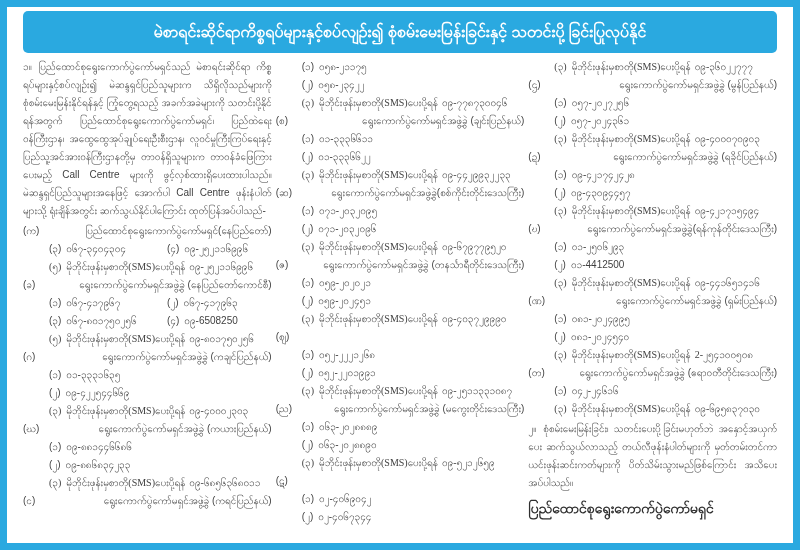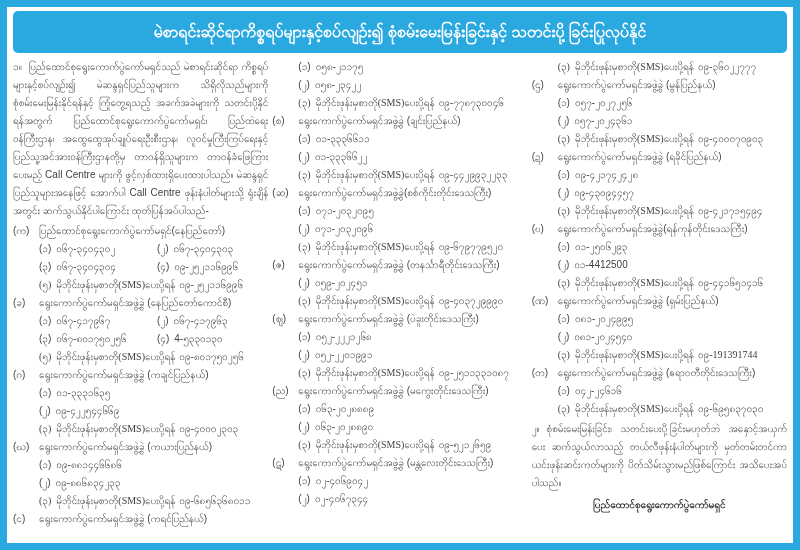--- a/index.html
+++ b/index.html
@@ -1,83 +1,79 @@
 <!DOCTYPE html>
 <html><head>
 <meta charset="utf-8">
 <style>
   html,body{margin:0;padding:0;background:#e8e8e8;}
   .page{
     width:800px;height:550px;box-sizing:border-box;margin:0 auto;
-    background:#ffffff;border:7px solid #2aa9e0;padding:4px 6px;
+    background:#ffffff;border:7px solid #2aa9e0;padding:4px 16px;
     overflow:hidden;
     font-family:"Liberation Sans","DejaVu Sans",sans-serif;
     color:#3f3f3f;
   }
   .banner{
     background:#2aa9e0;border-radius:5px;height:42px;
     display:flex;align-items:center;justify-content:center;
     overflow:hidden;margin-bottom:5px;
   }
   .banner-text{
     color:#ffffff;font-weight:bold;font-size:16px;line-height:1.2;
     text-align:center;white-space:nowrap;
   }
   .cols{display:flex;gap:4px;height:482px;overflow:hidden;}
   .col{flex:1;min-width:0;overflow:hidden;font-size:10px;line-height:1.8;}
   .para{text-align:justify;margin-bottom:2px;}
   .para .pmark{margin-right:7px;}
   .para.closing{margin-top:2px;}
   .sec{display:flex;align-items:baseline;}
   .sec-label{width:26px;flex-shrink:0;}
-  .sec-title{flex:1;white-space:nowrap;overflow:hidden;}
+  .sec-title{flex:1;white-space:nowrap;overflow:hidden;text-align:right;}
   .entry-row{padding-left:26px;display:flex;white-space:nowrap;overflow:hidden;}
   .entry{white-space:nowrap;}
   .entry.pair-first{width:118px;flex-shrink:0;}
   .elabel{margin-right:5px;}
   .sms-line{padding-left:26px;white-space:nowrap;overflow:hidden;font-size:10px;font-family:Liberation Serif, serif;}
   .sms-line .sms-prefix{margin-right:4px;}
   .signature{
-    text-align:center;font-weight:bold;font-size:10px;color:#2f2f2f;margin-top:4px;
+    text-align:left;font-weight:bold;font-size:14px;color:#2f2f2f;margin-top:4px;
   }
 </style>
 </head>
 <body>
 
 <div class="page" style="border-color: rgb(42, 169, 224); color: rgb(63, 63, 63);">
   <div class="banner" style="background: rgb(42, 169, 224);">
     <div class="banner-text">မဲစာရင်းဆိုင်ရာကိစ္စရပ်များနှင့်စပ်လျဉ်း၍ စုံစမ်းမေးမြန်းခြင်းနှင့် သတင်းပို့ခြင်းပြုလုပ်နိုင်</div>
   </div>
   <div class="cols">
     <div class="col">
         <div class="para"><span class="pmark">၁။</span><span class="ptext">ပြည်ထောင်စုရွေးကောက်ပွဲကော်မရှင်သည် မဲစာရင်းဆိုင်ရာ ကိစ္စရပ်များနှင့်စပ်လျဉ်း၍ မဲဆန္ဒရှင်ပြည်သူများက သိရှိလိုသည်များကို စုံစမ်းမေးမြန်းနိုင်ရန်နှင့် ကြုံတွေ့ရသည့် အခက်အခဲများကို သတင်းပို့နိုင်ရန်အတွက် ပြည်ထောင်စုရွေးကောက်ပွဲကော်မရှင်၊ ပြည်ထဲရေးဝန်ကြီးဌာန၊ အထွေထွေအုပ်ချုပ်ရေးဦးစီးဌာန၊ လူဝင်မှုကြီးကြပ်ရေးနှင့် ပြည်သူ့အင်အားဝန်ကြီးဌာနတို့မှ တာဝန်ရှိသူများက တာဝန်ခံဖြေကြားပေးမည့် Call Centre များကို ဖွင့်လှစ်ထားရှိပေးထားပါသည်။ မဲဆန္ဒရှင်ပြည်သူများအနေဖြင့် အောက်ပါ Call Centre ဖုန်းနံပါတ်များသို့ ရုံးချိန်အတွင်း ဆက်သွယ်နိုင်ပါကြောင်း ထုတ်ပြန်အပ်ပါသည်-</span></div>
         <div class="sec">
           <span class="sec-label">(က)</span>
           <span class="sec-title">ပြည်ထောင်စုရွေးကောက်ပွဲကော်မရှင်(နေပြည်တော်)</span>
         </div>
         <div class="entry-row">
-          <span class="entry pair-first"><span class="elabel">(၁)</span><span class="enum">၀၆၇-၃၄၀၄၃၀၂</span></span>
-          <span class="entry"><span class="elabel">(၂)</span><span class="enum">၀၆၇-၃၄၀၄၃၀၃</span></span>
-        </div>
-        <div class="entry-row">
           <span class="entry pair-first"><span class="elabel">(၃)</span><span class="enum">၀၆၇-၃၄၀၄၃၀၄</span></span>
           <span class="entry"><span class="elabel">(၄)</span><span class="enum">၀၉-၂၅၂၁၁၆၉၉၆</span></span>
         </div>
         <div class="sms-line"><span class="elabel">(၅)</span><span class="sms-prefix">မိုဘိုင်းဖုန်းမှစာတို(SMS)ပေးပို့ရန်</span><span class="enum">၀၉-၂၅၂၁၁၆၉၉၆</span></div>
         <div class="sec">
           <span class="sec-label">(ခ)</span>
           <span class="sec-title">ရွေးကောက်ပွဲကော်မရှင်အဖွဲ့ခွဲ (နေပြည်တော်ကောင်စီ)</span>
         </div>
         <div class="entry-row">
           <span class="entry pair-first"><span class="elabel">(၁)</span><span class="enum">၀၆၇-၄၁၇၉၆၇</span></span>
           <span class="entry"><span class="elabel">(၂)</span><span class="enum">၀၆၇-၄၁၇၉၆၃</span></span>
         </div>
         <div class="entry-row">
           <span class="entry pair-first"><span class="elabel">(၃)</span><span class="enum">၀၆၇-၈၀၁၇၅၀၂၅၆</span></span>
-          <span class="entry"><span class="elabel">(၄)</span><span class="enum">4-၅၃၃၀၁၃၀</span></span>
+          <span class="entry"><span class="elabel">(၄)</span><span class="enum">၀၉-6508250</span></span>
         </div>
         <div class="sms-line"><span class="elabel">(၅)</span><span class="sms-prefix">မိုဘိုင်းဖုန်းမှစာတို(SMS)ပေးပို့ရန်</span><span class="enum">၀၉-၈၀၁၇၅၀၂၅၆</span></div>
         <div class="sec">
           <span class="sec-label">(ဂ)</span>
           <span class="sec-title">ရွေးကောက်ပွဲကော်မရှင်အဖွဲ့ခွဲ (ကချင်ပြည်နယ်)</span>
         </div>
         <div class="entry-row">
           <span class="entry"><span class="elabel">(၁)</span><span class="enum">၀၁-၃၃၃၁၆၃၅</span></span>
         </div>
         <div class="entry-row">
@@ -128,26 +124,28 @@
         </div>
         <div class="entry-row">
           <span class="entry"><span class="elabel">(၂)</span><span class="enum">၀၇၁-၂၀၃၂၀၉၆</span></span>
         </div>
         <div class="sms-line"><span class="elabel">(၃)</span><span class="sms-prefix">မိုဘိုင်းဖုန်းမှစာတို(SMS)ပေးပို့ရန်</span><span class="enum">၀၉-၆၇၉၇၇၉၅၂၀</span></div>
         <div class="sec">
           <span class="sec-label">(ဇ)</span>
           <span class="sec-title">ရွေးကောက်ပွဲကော်မရှင်အဖွဲ့ခွဲ (တနင်္သာရီတိုင်းဒေသကြီး)</span>
         </div>
         <div class="entry-row">
+          <span class="entry"><span class="elabel">(၁)</span><span class="enum">၀၅၉-၂၀၂၀၂၁</span></span>
+        </div>
+        <div class="entry-row">
           <span class="entry"><span class="elabel">(၂)</span><span class="enum">၀၅၉-၂၀၂၄၅၁</span></span>
         </div>
         <div class="sms-line"><span class="elabel">(၃)</span><span class="sms-prefix">မိုဘိုင်းဖုန်းမှစာတို(SMS)ပေးပို့ရန်</span><span class="enum">၀၉-၄၀၃၇၂၉၉၉၀</span></div>
         <div class="sec">
           <span class="sec-label">(ဈ)</span>
-          <span class="sec-title">ရွေးကောက်ပွဲကော်မရှင်အဖွဲ့ခွဲ (ပဲခူးတိုင်းဒေသကြီး)</span>
         </div>
         <div class="entry-row">
           <span class="entry"><span class="elabel">(၁)</span><span class="enum">၀၅၂-၂၂၂၁၂၆၈</span></span>
         </div>
         <div class="entry-row">
           <span class="entry"><span class="elabel">(၂)</span><span class="enum">၀၅၂-၂၂၀၁၉၉၁</span></span>
         </div>
         <div class="sms-line"><span class="elabel">(၃)</span><span class="sms-prefix">မိုဘိုင်းဖုန်းမှစာတို(SMS)ပေးပို့ရန်</span><span class="enum">၀၉-၂၅၁၁၃၃၁၀၈၇</span></div>
         <div class="sec">
           <span class="sec-label">(ည)</span>
@@ -155,21 +153,20 @@
         </div>
         <div class="entry-row">
           <span class="entry"><span class="elabel">(၁)</span><span class="enum">၀၆၃-၂၀၂၈၈၈၉</span></span>
         </div>
         <div class="entry-row">
           <span class="entry"><span class="elabel">(၂)</span><span class="enum">၀၆၃-၂၀၂၈၈၉၀</span></span>
         </div>
         <div class="sms-line"><span class="elabel">(၃)</span><span class="sms-prefix">မိုဘိုင်းဖုန်းမှစာတို(SMS)ပေးပို့ရန်</span><span class="enum">၀၉-၅၂၁၂၆၅၉</span></div>
         <div class="sec">
           <span class="sec-label">(ဋ)</span>
-          <span class="sec-title">ရွေးကောက်ပွဲကော်မရှင်အဖွဲ့ခွဲ (မန္တလေးတိုင်းဒေသကြီး)</span>
         </div>
         <div class="entry-row">
           <span class="entry"><span class="elabel">(၁)</span><span class="enum">၀၂-၄၀၆၉၀၄၂</span></span>
         </div>
         <div class="entry-row">
           <span class="entry"><span class="elabel">(၂)</span><span class="enum">၀၂-၄၀၆၇၃၄၄</span></span>
         </div>
       </div>
     <div class="col">
         <div class="sms-line"><span class="elabel">(၃)</span><span class="sms-prefix">မိုဘိုင်းဖုန်းမှစာတို(SMS)ပေးပို့ရန်</span><span class="enum">၀၉-၃၆၀၂၂၇၇၇</span></div>
@@ -209,21 +206,21 @@
         <div class="sec">
           <span class="sec-label">(ဏ)</span>
           <span class="sec-title">ရွေးကောက်ပွဲကော်မရှင်အဖွဲ့ခွဲ (ရှမ်းပြည်နယ်)</span>
         </div>
         <div class="entry-row">
           <span class="entry"><span class="elabel">(၁)</span><span class="enum">၀၈၁-၂၀၂၄၉၉၅</span></span>
         </div>
         <div class="entry-row">
           <span class="entry"><span class="elabel">(၂)</span><span class="enum">၀၈၁-၂၀၂၄၅၄၀</span></span>
         </div>
-        <div class="sms-line"><span class="elabel">(၃)</span><span class="sms-prefix">မိုဘိုင်းဖုန်းမှစာတို(SMS)ပေးပို့ရန်</span><span class="enum">၀၉-191391744</span></div>
+        <div class="sms-line"><span class="elabel">(၃)</span><span class="sms-prefix">မိုဘိုင်းဖုန်းမှစာတို(SMS)ပေးပို့ရန်</span><span class="enum">2-၂၅၄၁၀၀၅၀၈</span></div>
         <div class="sec">
           <span class="sec-label">(တ)</span>
           <span class="sec-title">ရွေးကောက်ပွဲကော်မရှင်အဖွဲ့ခွဲ (ဧရာဝတီတိုင်းဒေသကြီး)</span>
         </div>
         <div class="entry-row">
           <span class="entry"><span class="elabel">(၁)</span><span class="enum">၀၄၂-၂၄၆၁၆</span></span>
         </div>
         <div class="sms-line"><span class="elabel">(၃)</span><span class="sms-prefix">မိုဘိုင်းဖုန်းမှစာတို(SMS)ပေးပို့ရန်</span><span class="enum">၀၉-၆၉၅၈၃၇၀၃၀</span></div>
         <div class="para closing"><span class="pmark">၂။</span><span class="ptext">စုံစမ်းမေးမြန်းခြင်း၊ သတင်းပေးပို့ခြင်းမဟုတ်ဘဲ အနှောင့်အယှက်ပေး ဆက်သွယ်လာသည့် တယ်လီဖုန်းနံပါတ်များကို မှတ်တမ်းတင်ကာ ယင်းဖုန်းဆင်းကတ်များကို ပိတ်သိမ်းသွားမည်ဖြစ်ကြောင်း အသိပေးအပ်ပါသည်။</span></div>
         <div class="signature">ပြည်ထောင်စုရွေးကောက်ပွဲကော်မရှင်</div>

